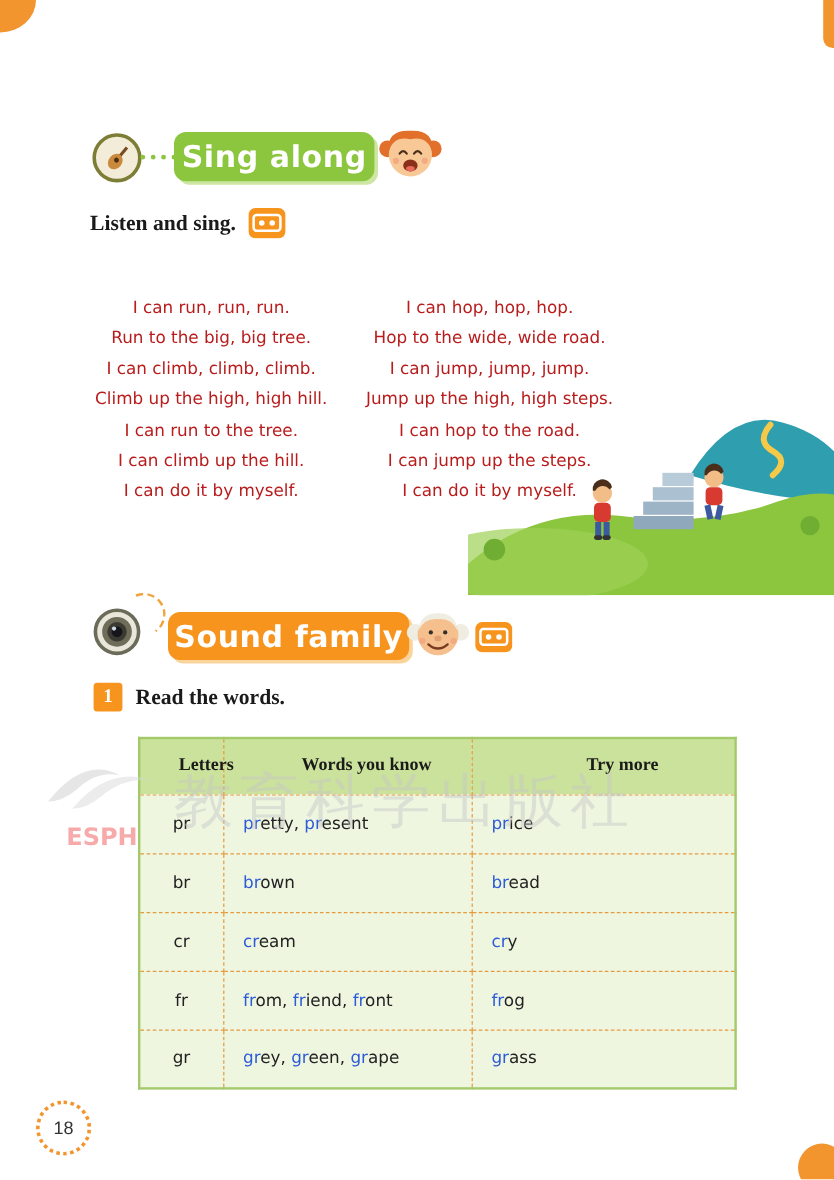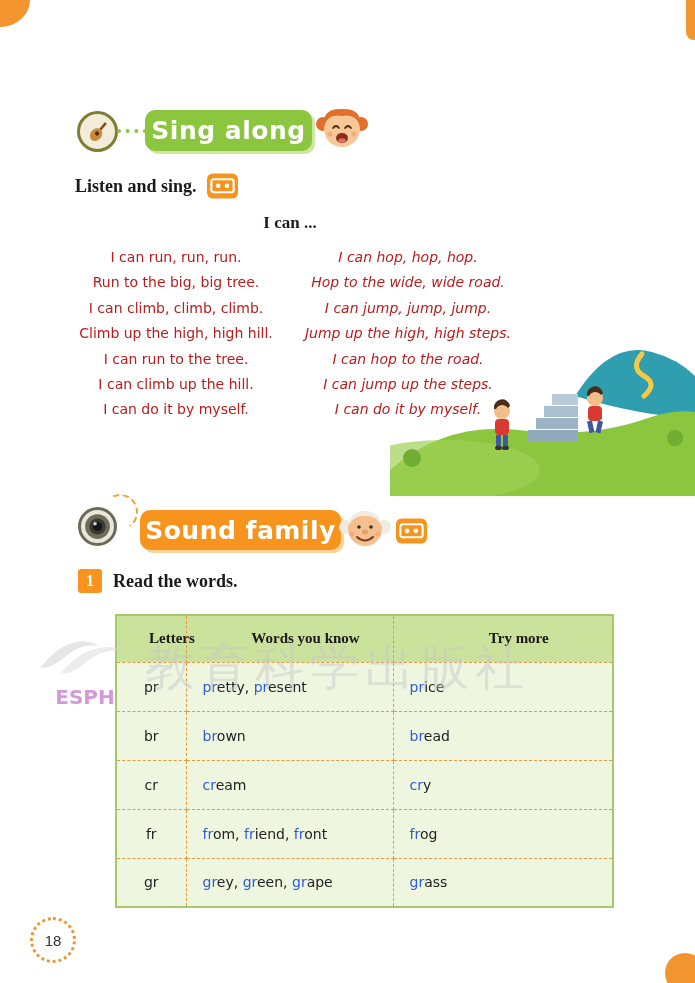--- a/index.html
+++ b/index.html
@@ -40,21 +40,21 @@
   .face { pointer-events:none; }
 
   .instruction { font-weight:bold; font-size:18px; }
   .listen-row { left:75px; top:173px; display:flex; align-items:center; gap:10px; }
   .cassette { display:inline-flex; }
 
   .song-title { left:60px; top:213px; width:460px; text-align:center; font-weight:bold; font-size:17px; }
   .lyrics { top:245px; width:252px; text-align:center;
     font-family:"DejaVu Sans", sans-serif; font-size:14px; line-height:25.4px; color:#b91c1c; }
   .lyrics-left { left:50px; }
-  .lyrics-right { left:282px;font-style:italic; }
+  .lyrics-right { left:282px; }
 
   .illustration { right:0; top:338px; width:305px; height:158px; }
 
   .exercise-row { left:78px; top:569px; display:flex; align-items:center; gap:11px; }
   .num-badge { width:24px; height:24px; background:var(--banner-orange,#f7941d); color:#fff;
     display:flex; align-items:center; justify-content:center; font-weight:bold; font-size:16px; border-radius:3px; }
 
   table.phonics { left:115px; top:614px; width:497px; position:absolute;
     border-collapse:collapse; table-layout:fixed; border:2px solid #a3ca6a; }
   table.phonics th {
@@ -67,21 +67,21 @@
     border:1.5px dashed #e59a3c; vertical-align:middle;
     font-family:"DejaVu Sans", sans-serif; font-size:14px; color:#222; padding-left:16px;
   }
   table.phonics td.col-letters { text-align:center; padding-left:0; }
   .hl { color:var(--highlight-blue,#2e5bd7); }
 
   .watermark {
     left:25px; top:618px; width:590px; height:100px; display:flex; align-items:center;
     opacity:0.45; pointer-events:none; z-index:5;
   }
-  .wm-logo { width:120px; text-align:center; color:#a21caf;
+  .wm-logo { width:120px; text-align:center; color:#ef4444;
     font-family:"DejaVu Sans", sans-serif; font-weight:bold; font-size:20px; }
   .wm-text { flex:1; font-size:49px; color:#c6c6c6; letter-spacing:6px; white-space:nowrap;
     font-family:"DejaVu Sans", sans-serif; }
 
   .page-number {
     left:30px; top:917px; width:46px; height:46px; border-radius:50%;
     border:3px dotted #f2952e; background:#fff; display:flex; align-items:center; justify-content:center;
     font-family:"Liberation Sans", sans-serif; font-size:15px; color:#333;
   }
 </style>
@@ -127,21 +127,20 @@
     <span class="cassette">
       <svg width="31" height="26" viewBox="0 0 32 26">
         <rect x="0" y="0" width="32" height="26" rx="6" fill="#f7941d"></rect>
         <rect x="4.5" y="6" width="23" height="13.5" rx="2.5" fill="none" stroke="#fff" stroke-width="2.2"></rect>
         <circle cx="11.5" cy="12.8" r="2.4" fill="#fff"></circle>
         <circle cx="20.5" cy="12.8" r="2.4" fill="#fff"></circle>
       </svg>
     </span>
   </div>
 
-  <div class="abs song-title">I can ...</div>
 
   <div class="abs lyrics lyrics-left">
       <div>I can run, run, run.</div>
       <div>Run to the big, big tree.</div>
       <div>I can climb, climb, climb.</div>
       <div>Climb up the high, high hill.</div>
       <div>I can run to the tree.</div>
       <div>I can climb up the hill.</div>
       <div>I can do it by myself.</div>
     </div>

